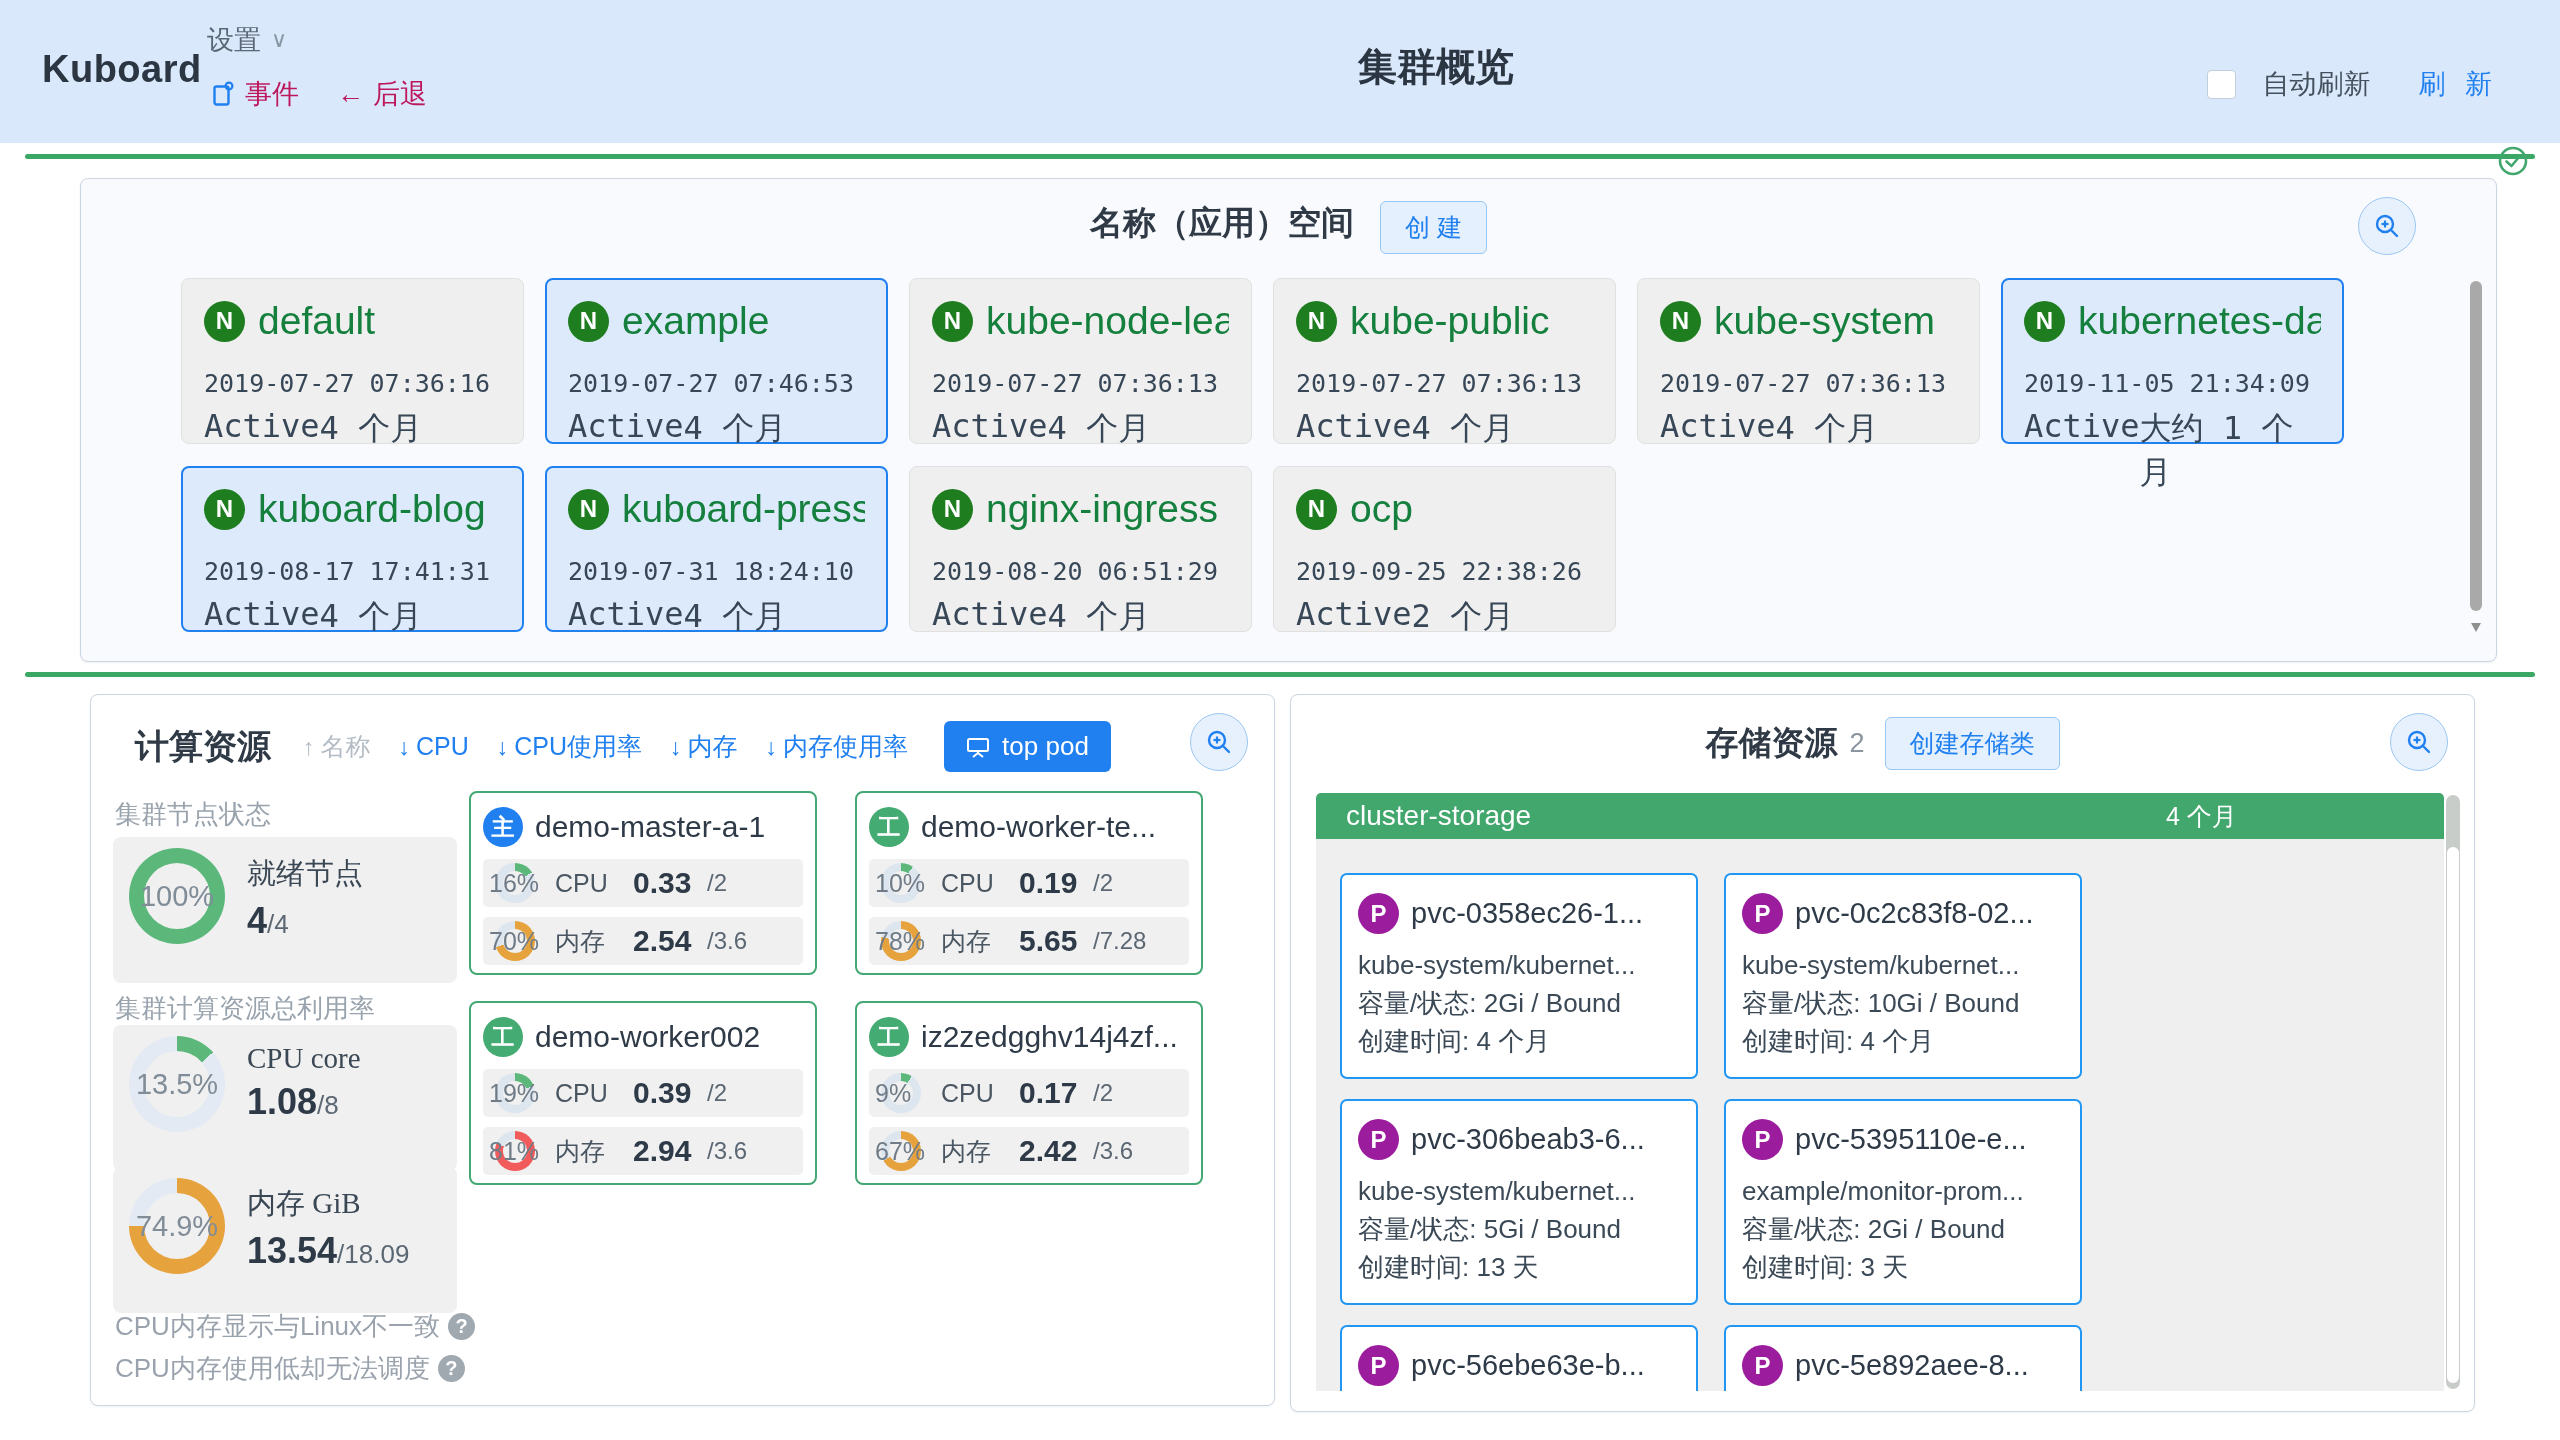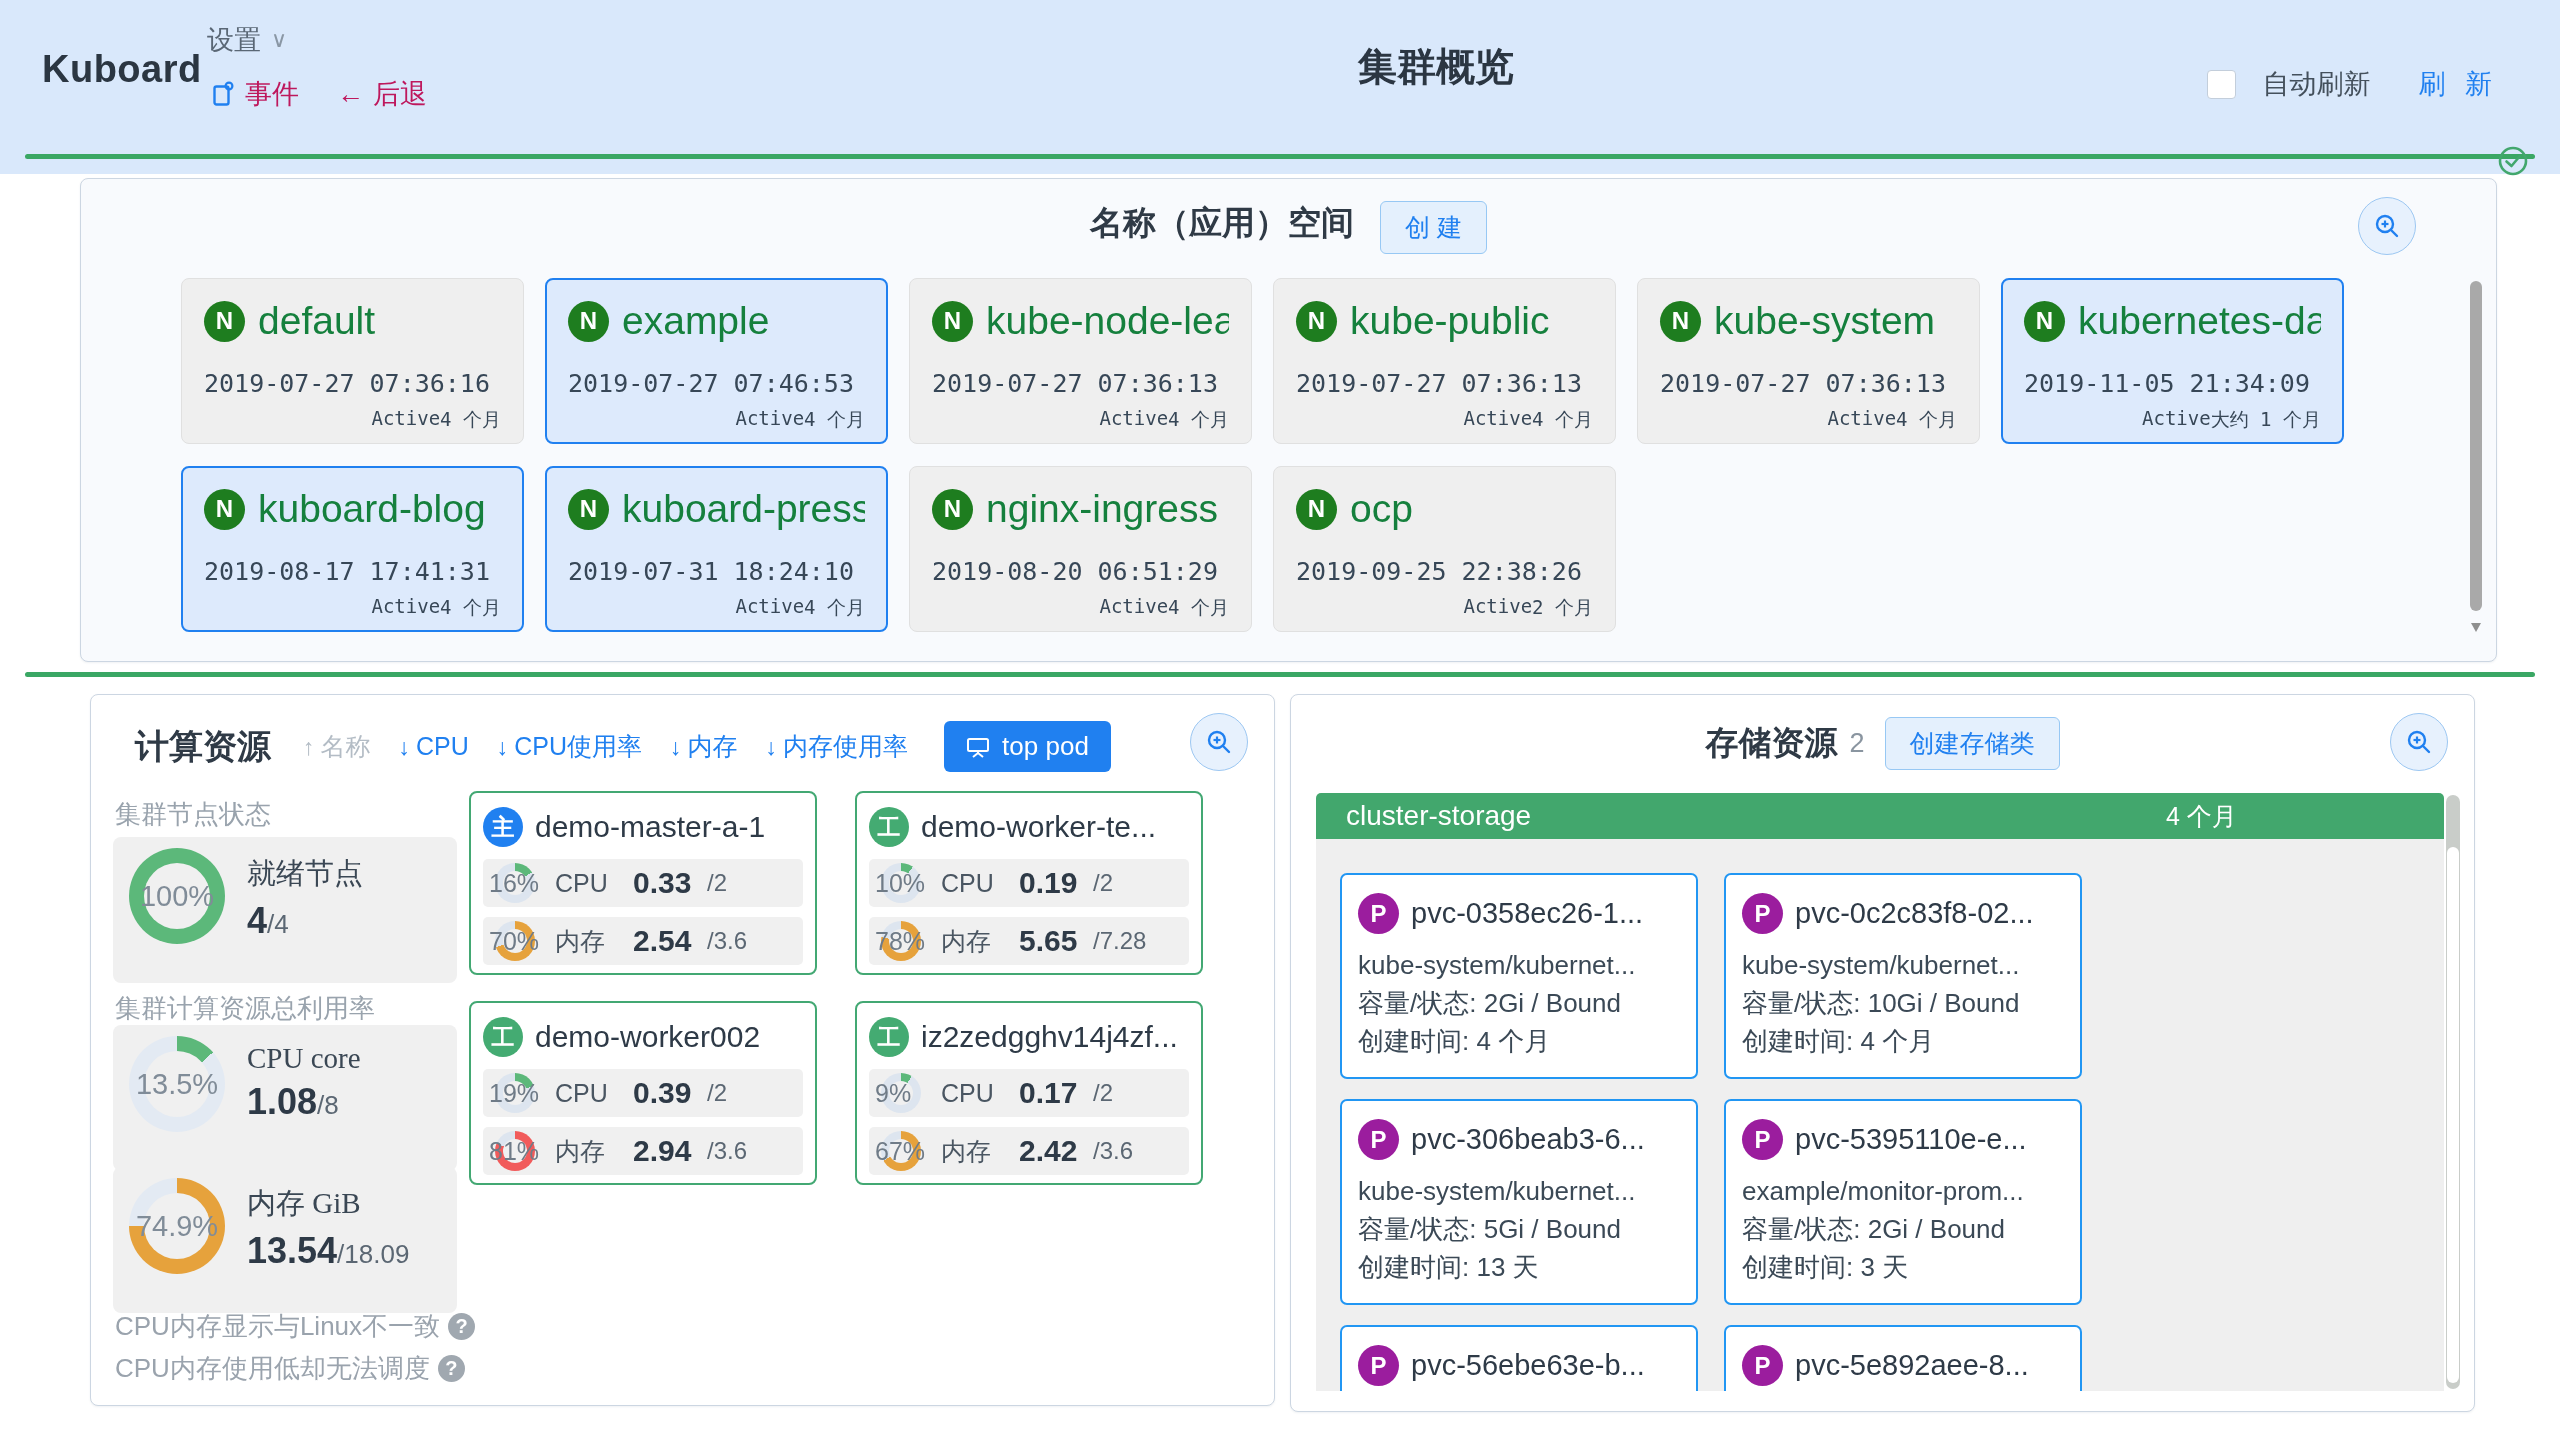--- a/index.html
+++ b/index.html
@@ -1,20 +1,20 @@
 <!DOCTYPE html>
 <html><head>
 <meta charset="utf-8">
 <style>
   html,body{margin:0;padding:0;background:#fff;font-family:"Liberation Sans","DejaVu Sans",sans-serif;}
   #stage{position:relative;width:2560px;height:1440px;overflow:hidden;background:#fff;color:#2e3a47;}
   .mono{font-family:"DejaVu Sans Mono",monospace;}
 
   
-  #header{position:absolute;left:0;top:0;width:2560px;height:174px;background:#d9e8fb;}
+  #header{position:absolute;left:0;top:0;width:2560px;height:143px;background:#d9e8fb;}
   #logo{position:absolute;left:42px;top:48px;font-size:38px;font-weight:bold;color:#2b3642;letter-spacing:.5px;}
   #settings{position:absolute;left:207px;top:22px;font-size:27px;color:#5a6775;display:flex;align-items:center;gap:10px;cursor:pointer;}
   #settings .chev{font-size:22px;color:#8a97a5;}
   #subnav{position:absolute;left:212px;top:76px;display:flex;align-items:center;gap:38px;font-size:27px;color:#be185d;}
   .navlink{display:flex;align-items:center;gap:9px;cursor:pointer;}
   #page-title{position:absolute;left:1358px;top:40px;font-size:39px;font-weight:bold;color:#2b3642;}
   #hdr-right{position:absolute;right:62px;top:66px;display:flex;align-items:center;gap:26px;}
   #auto-chk{width:27px;height:27px;background:#fff;border:1px solid #c3cedb;border-radius:4px;}
   #auto-lbl{font-size:27px;color:#44505c;}
   #refresh-btn{font-size:27px;color:#2080f0;letter-spacing:6px;margin-left:22px;cursor:pointer;}
@@ -37,21 +37,21 @@
 
   
   #ns-grid{position:absolute;left:100px;top:99px;width:2190px;display:grid;grid-template-columns:repeat(6,343px);gap:22px 21px;}
   .ns-card{height:166px;border-radius:8px;background:#efefef;border:1px solid #e0e0e0;padding:20px 22px;box-sizing:border-box;cursor:pointer;}
   .ns-card.hl{background:#ddeafc;border:2px solid #2080f0;padding:19px 21px;}
   .ns-top{display:flex;align-items:center;gap:13px;margin-bottom:20px;}
   .badge{width:41px;height:41px;border-radius:50%;display:flex;align-items:center;justify-content:center;color:#fff;font-weight:bold;font-size:24px;flex:0 0 auto;}
   .n-badge{background:#1e7d1f;}
   .ns-name{font-size:39px;color:#15803d;white-space:nowrap;overflow:hidden;}
   .ns-date{font-size:25px;color:#374757;margin-bottom:9px;margin-top:26px;}
-  .ns-status{display:flex;justify-content:flex-end;font-size:19px;color:#374757;}
+  .ns-status{display:flex;justify-content:flex-start;font-size:32px;color:#374757;}
 
   #ns-scroll{position:absolute;right:14px;top:96px;width:12px;height:540px;}
   #ns-thumb{position:absolute;left:0;top:6px;width:12px;height:330px;background:#a9a9a9;border-radius:6px;}
   #ns-arrow{position:absolute;left:1px;top:348px;width:0;height:0;border-left:5px solid transparent;border-right:5px solid transparent;border-top:9px solid #8f8f8f;}
 
   
   #compute-head{position:absolute;left:44px;top:26px;display:flex;align-items:center;}
   #compute-title{font-size:34px;font-weight:bold;color:#2f3a46;margin-right:18px;}
   .sort-item{font-size:25px;color:#2080f0;margin:0 14px;cursor:pointer;white-space:nowrap;}
   .sort-item .arr{margin-right:6px;font-size:23px;}

